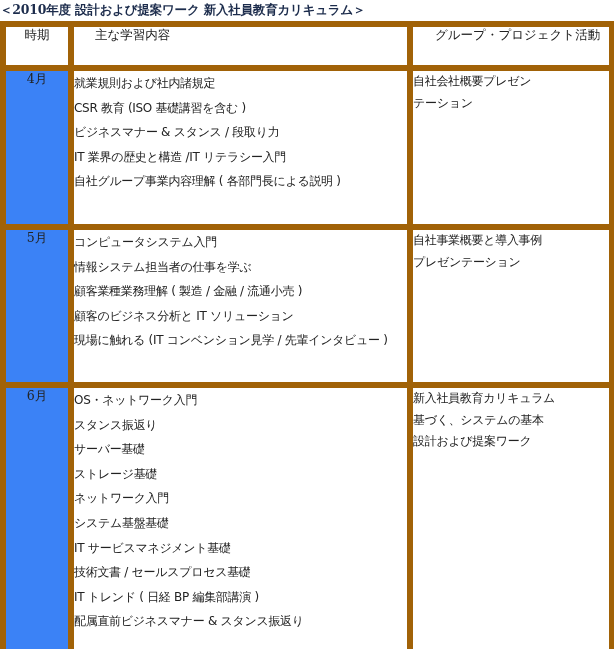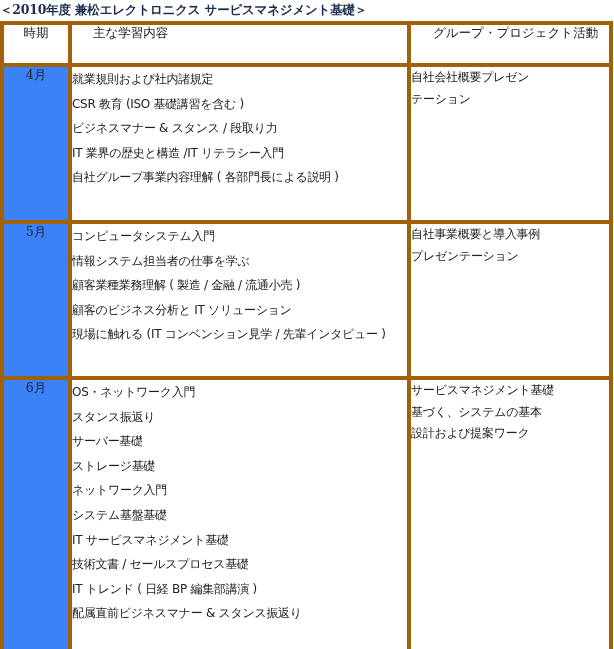--- a/index.html
+++ b/index.html
@@ -8,21 +8,21 @@
     position: absolute; left: 0; top: 1px; height: 18px;
     font-family: "DejaVu Serif", "Liberation Serif", serif;
     font-weight: bold; font-size: 12.5px; color: #1c2c4c;
     line-height: 18px; white-space: nowrap; letter-spacing: -0.2px;
   }
   table.curr {
     position: absolute; left: 0; top: 21px;
     width: 613px; border-collapse: collapse; table-layout: fixed;
   }
   table.curr td, table.curr th {
-    border: 4px solid #a16207; padding: 0; vertical-align: top; margin-left: 29px;
+    border: 6px solid #a16207; padding: 0; vertical-align: top; margin-left: 29px;
   }
   .c1 { width: 68px; }
   .c2 { width: 339px; }
   .c3 { width: 202px; }
   .hdr th {
     height: 38px; font-weight: normal;
     font-family: "DejaVu Serif", "Liberation Serif", serif;
     font-size: 12.5px; color: #222; vertical-align: middle;
   }
   .hdr th.h1 { text-align: center; }
@@ -49,21 +49,21 @@
   tr.r4 td { height: 153px; }
   tr.r5 td { height: 152px; }
   tr.r6 td { height: 276px; }
   tr.r4 td.topics, tr.r4 td.group { height: 136px; }
   tr.r5 td.topics, tr.r5 td.group { height: 135px; }
   tr.r6 td.topics, tr.r6 td.group { height: 259px; }
 </style>
 </head>
 <body>
 
-<div class="title">＜2010年度 兼松エレクトロニクス サービスマネジメント基礎＞</div>
+<div class="title">＜2010年度 設計および提案ワーク 新入社員教育カリキュラム＞</div>
 
 <table class="curr">
   <colgroup>
     <col class="c1">
       <col class="c2">
       <col class="c3">
   </colgroup>
   <tbody>
       <tr class="hdr">
     <th class="h1">時期</th>
@@ -109,19 +109,19 @@
       <div class="line"><span>サーバー基礎</span><span class="small"></span></div>
       <div class="line"><span>ストレージ基礎</span><span class="small"></span></div>
       <div class="line"><span>ネットワーク入門</span><span class="small"></span></div>
       <div class="line"><span>システム基盤基礎</span><span class="small"></span></div>
       <div class="line"><span>IT サービスマネジメント基礎</span><span class="small"></span></div>
       <div class="line"><span>技術文書 / セールスプロセス基礎</span><span class="small"></span></div>
       <div class="line"><span>IT トレンド </span><span class="small">( 日経 BP 編集部講演 )</span></div>
       <div class="line"><span>配属直前ビジネスマナー &amp; スタンス振返り</span><span class="small"></span></div>
     </td>
     <td class="group">
-      <div class="gline">サービスマネジメント基礎</div>
+      <div class="gline">新入社員教育カリキュラム</div>
       <div class="gline">基づく、システムの基本</div>
       <div class="gline">設計および提案ワーク</div>
     </td>
   </tr>
 </tbody>
   </table>
 
 </body></html>

